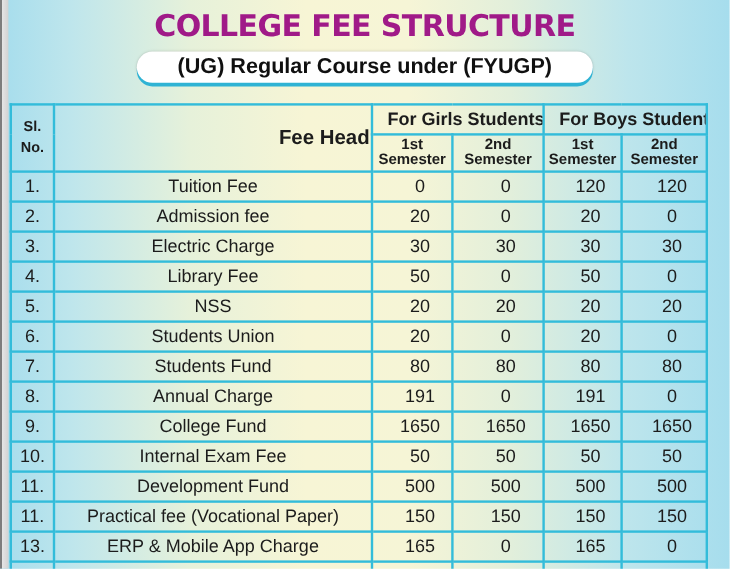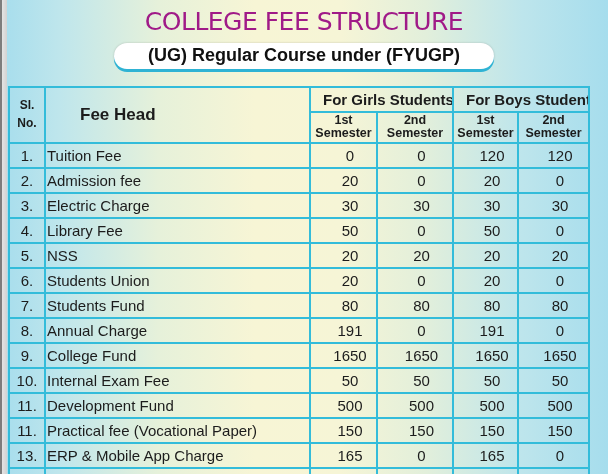--- a/index.html
+++ b/index.html
@@ -18,21 +18,21 @@
     position: absolute;
     left: 0; top: 0; bottom: 0;
     width: 7px;
     background: linear-gradient(90deg, #7d7d7d 0px, #7d7d7d 2px, #e4e4e4 2px, #d2d2d2 100%);
     z-index: 5;
   }
   .page-title {
     margin-top: 8px;
     text-align: center;
     font-family: "DejaVu Sans", sans-serif;
-    font-weight: normal;
+    font-weight: bold;
     font-size: 25px;
     letter-spacing: -0.5px;
     color: #a01a88;
     line-height: 1.1;
   }
   .subtitle-pill {
     width: fit-content;
     margin: 7px auto 0 auto;
     background: #ffffff;
     border-radius: 15px;
@@ -59,41 +59,41 @@
   th.h-slno {
     font-size: 12px;
     font-weight: bold;
     text-align: center;
     line-height: 1.45;
     padding: 2px 0;
   }
   th.h-feehead {
     font-size: 17px;
     font-weight: bold;
-    text-align: left;
+    text-align: right;
     padding-left: 34px;
   }
   th.h-group {
     font-size: 15px;
     font-weight: bold;
     height: 21px;
     padding: 1px 12px;
   }
   th.h-sem {
     font-size: 12.5px;
     font-weight: bold;
     text-align: center;
     line-height: 1.08;
     height: 25px;
     padding: 1px 0;
     margin-top: 36px;
   }
   .fee-table td { height: 21px; }
   td.c-sl  { text-align: center; font-size: 15px; }
-  td.c-fh  { text-align: left; font-size: 15px; }
+  td.c-fh  { text-align: center; font-size: 15px; }
   td.c-num { text-align: center; padding-left: 14px; font-size: 15px; }
 </style>
 </head>
 <body>
 
 <div class="edge-strip"></div>
 
 <div class="page-title">COLLEGE FEE STRUCTURE</div>
 
 <div class="subtitle-pill">(UG) Regular Course under (FYUGP)</div>

